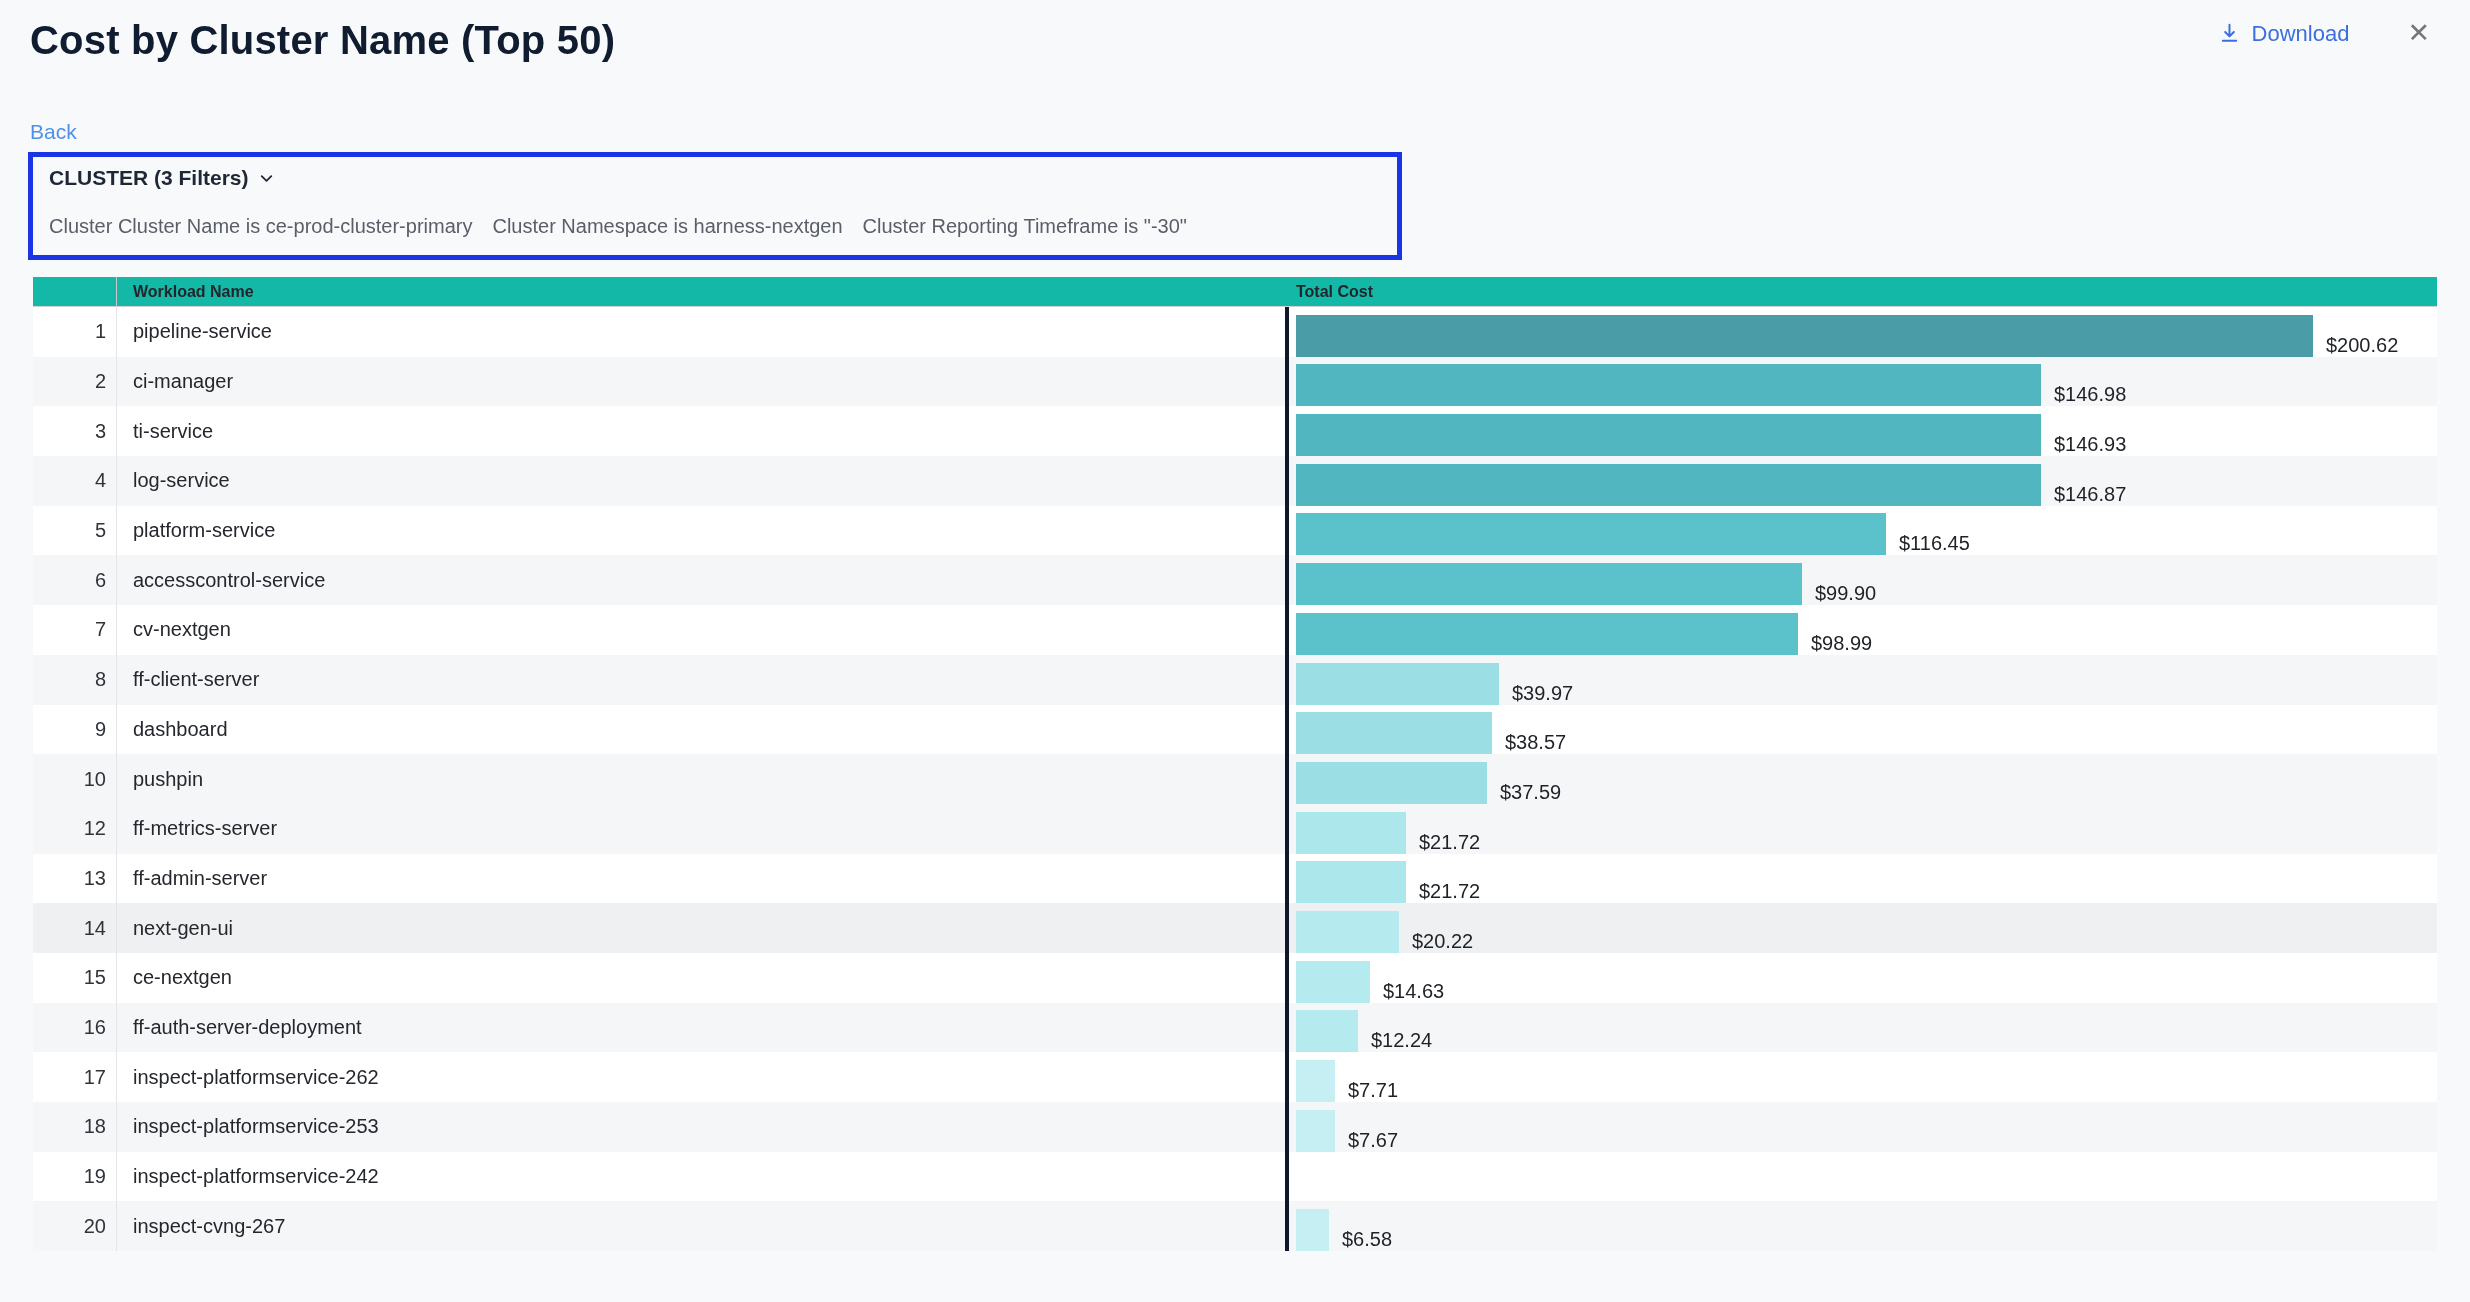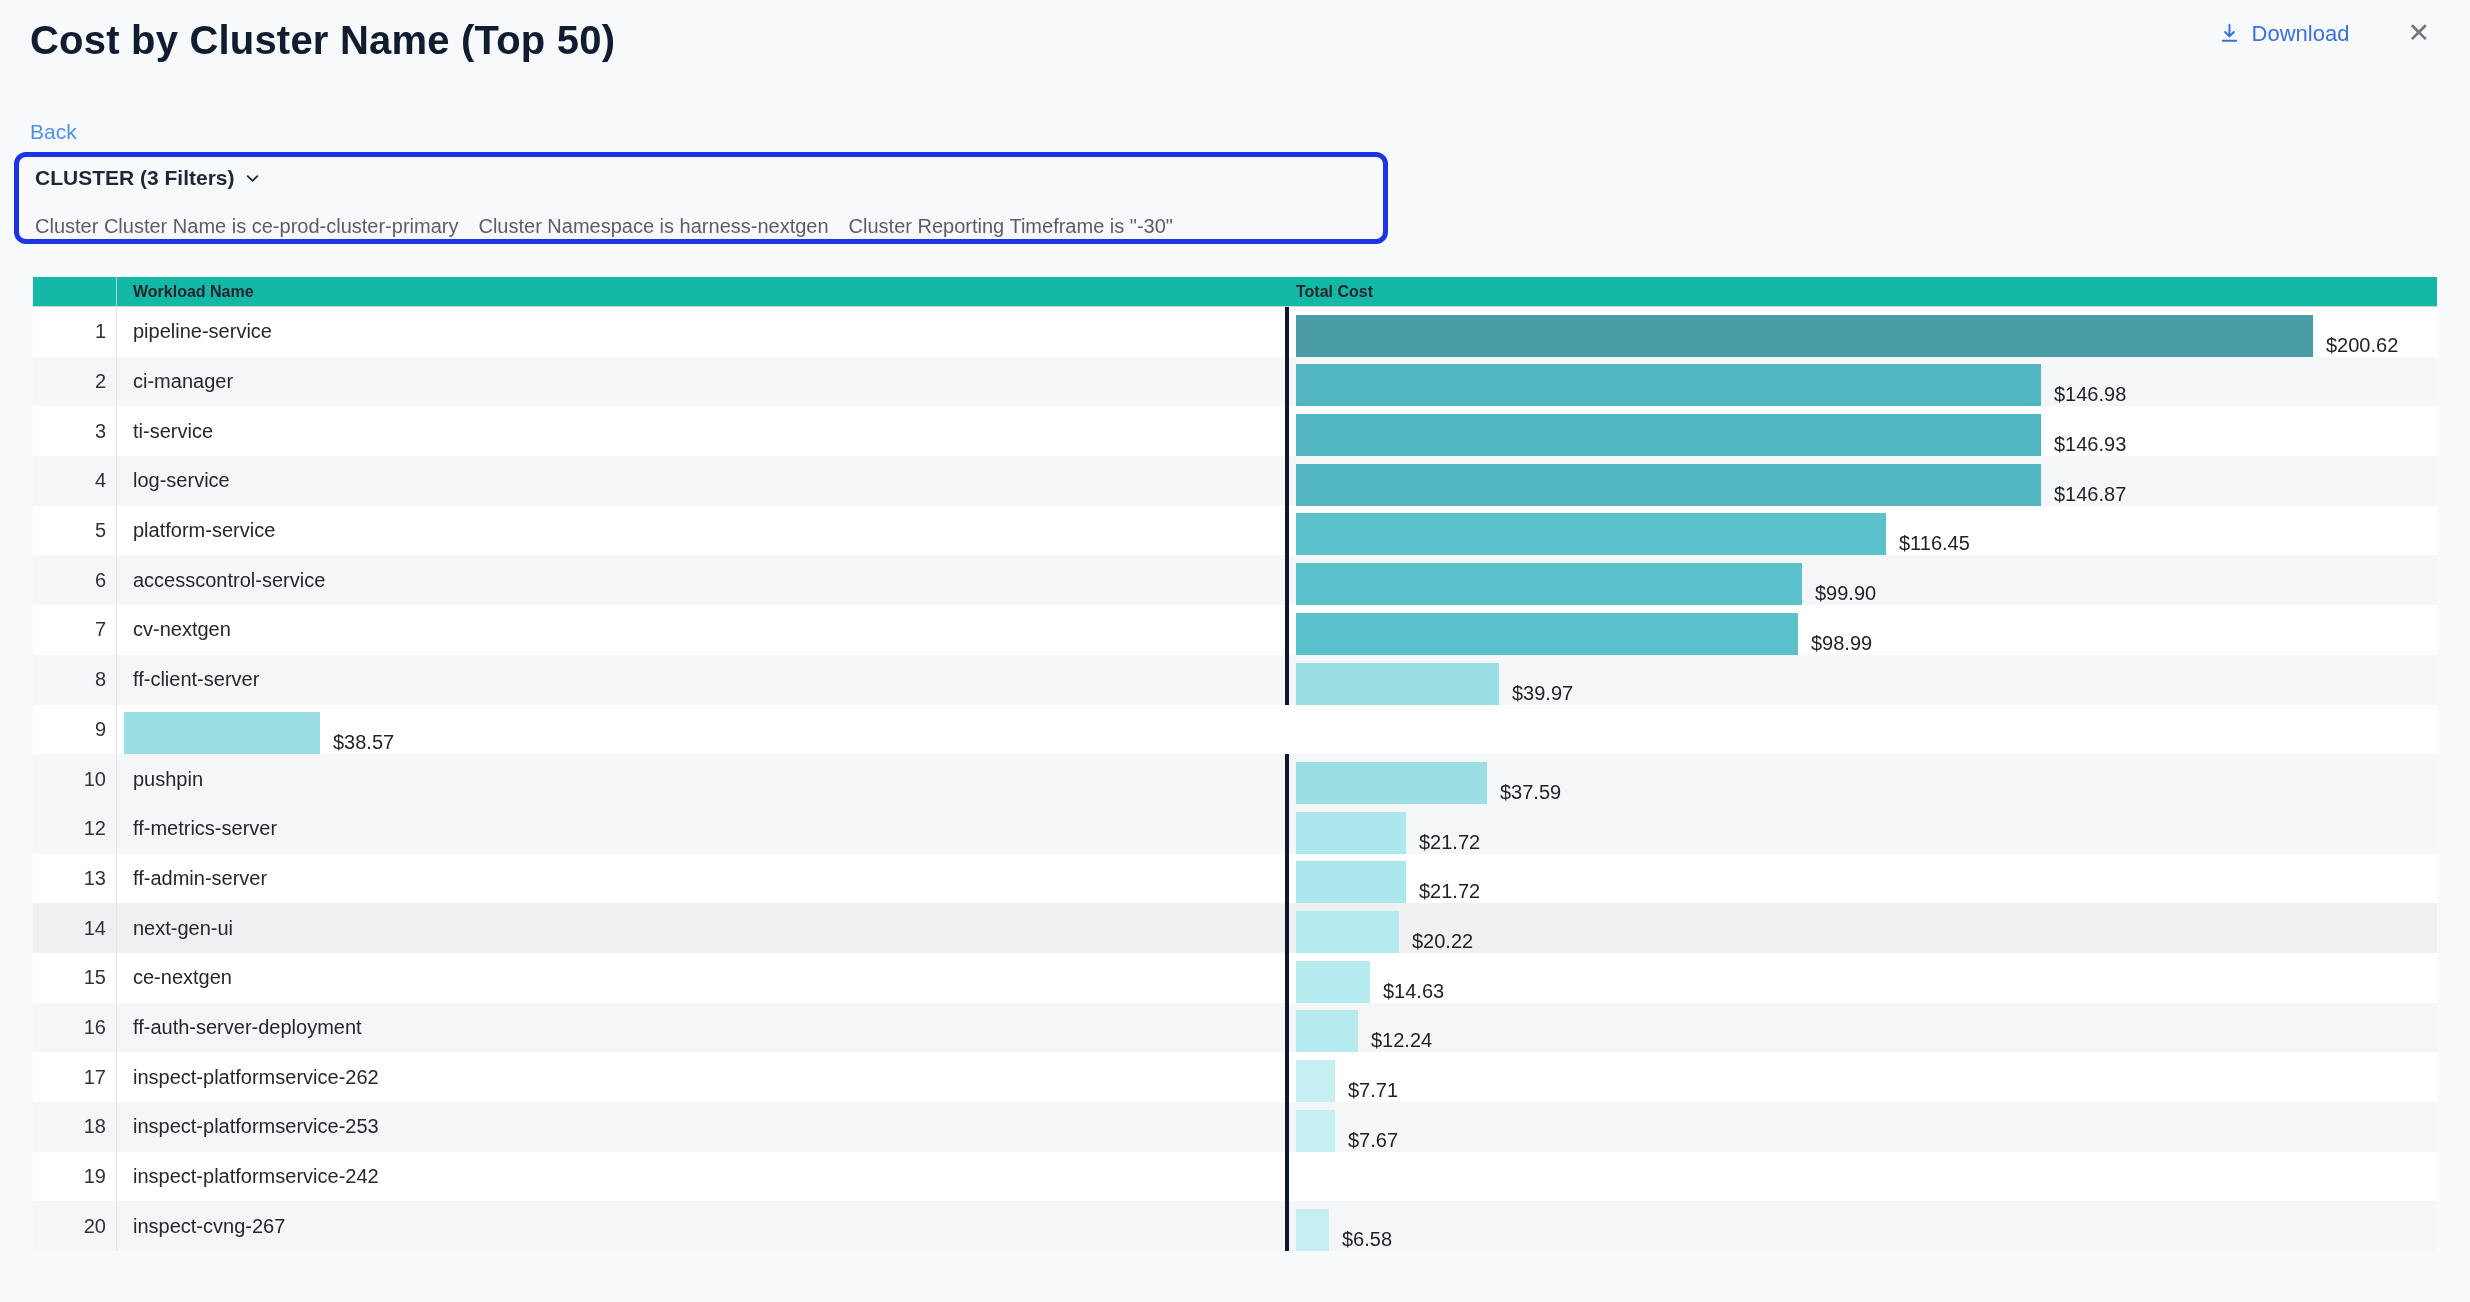--- a/index.html
+++ b/index.html
@@ -10,21 +10,21 @@
   
   .page-title { position:absolute; left:30px; top:18px; font-size:40px; font-weight:700; color:#101c30; letter-spacing:.2px; }
   .header-actions { position:absolute; top:20px; right:40px; display:flex; align-items:center; gap:58px; }
   .download-button { display:flex; align-items:center; gap:11px; color:#3b6fe0; font-size:22px; font-weight:500; cursor:pointer; }
   .close-button { font-size:27px; font-weight:300; color:#73767b; line-height:1; cursor:pointer; }
 
   
   .back-link { position:absolute; left:30px; top:120px; font-size:21px; color:#4f91e8; cursor:pointer; }
 
   
-  .filter-highlight-box { position:absolute; left:14px; top:152px; width:1374px; height:92px; border:5px solid #1c35e4; border-radius:12px; }
+  .filter-highlight-box { position:absolute; left:28px; top:152px; width:1374px; height:108px; border:5px solid #1c35e4; border-radius:0; }
   .cluster-dropdown { position:absolute; left:16px; top:9px; display:flex; align-items:center; gap:9px; font-size:21px; font-weight:600; color:#1e2736; cursor:pointer; white-space:nowrap; }
   .filter-list { position:absolute; left:16px; top:58px; display:flex; gap:20px; font-size:20px; color:#5a5e68; white-space:nowrap; }
 
   
   .cost-table { position:absolute; left:33px; top:277px; width:2404px; }
   .table-header { display:flex; height:30px; background:#14b8a6; border-bottom:1px solid #cfd1d4; align-items:center; font-size:16px; font-weight:700; color:#22262c; }
   .table-header .col-rank { flex:0 0 84px; height:100%; border-right:1px solid #c6c8cc; }
   .table-header .col-name { flex:0 0 1172px; padding-left:16px; }
   .table-header .col-cost { flex:1; padding-left:7px; }
 
@@ -140,20 +140,21 @@
         <div class="table-row even">
     <div class="cell-rank">8</div>
     <div class="cell-name">ff-client-server</div>
     <div class="cell-cost">
       <div class="cost-bar" style="width: 203px; background: rgb(155, 223, 229);"></div>
       <span class="cost-value">$39.97</span>
     </div>
   </div>
         <div class="table-row">
     <div class="cell-rank">9</div>
+    <div class="cell-name">dashboard</div>
     <div class="cell-cost">
       <div class="cost-bar" style="width: 196px; background: rgb(155, 223, 229);"></div>
       <span class="cost-value">$38.57</span>
     </div>
   </div>
         <div class="table-row even">
     <div class="cell-rank">10</div>
     <div class="cell-name">pushpin</div>
     <div class="cell-cost">
       <div class="cost-bar" style="width: 191px; background: rgb(155, 223, 229);"></div>

